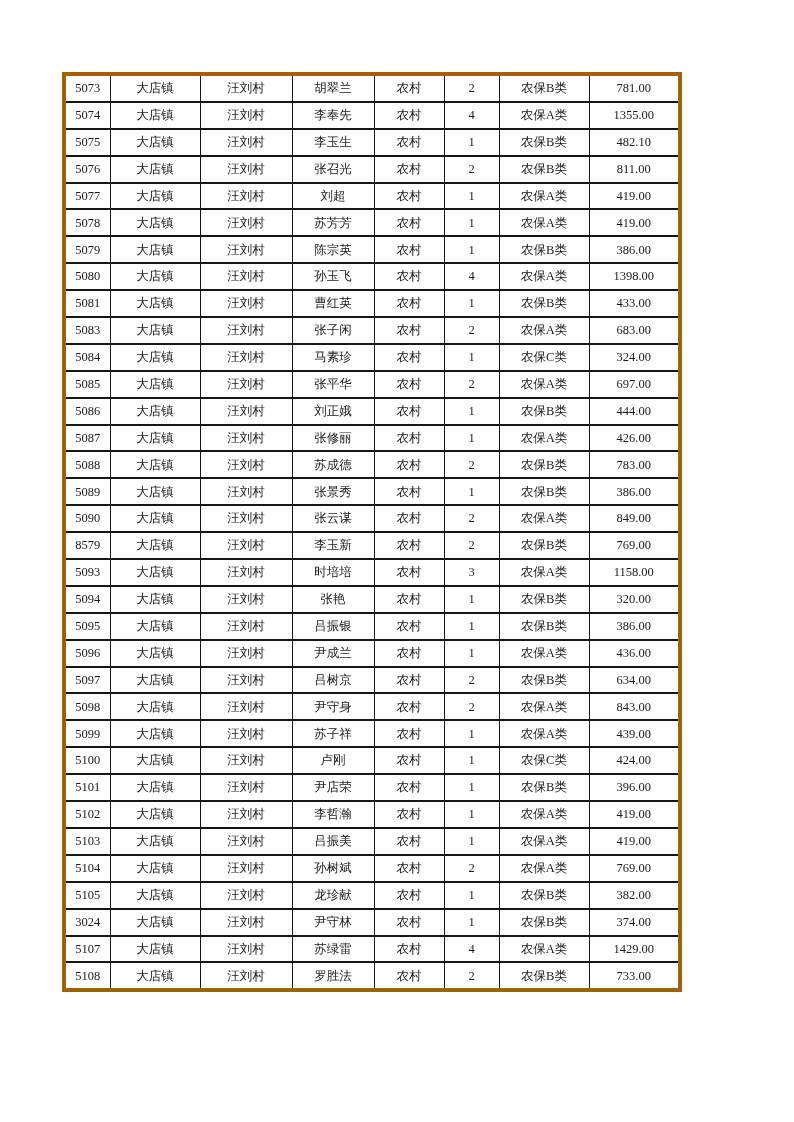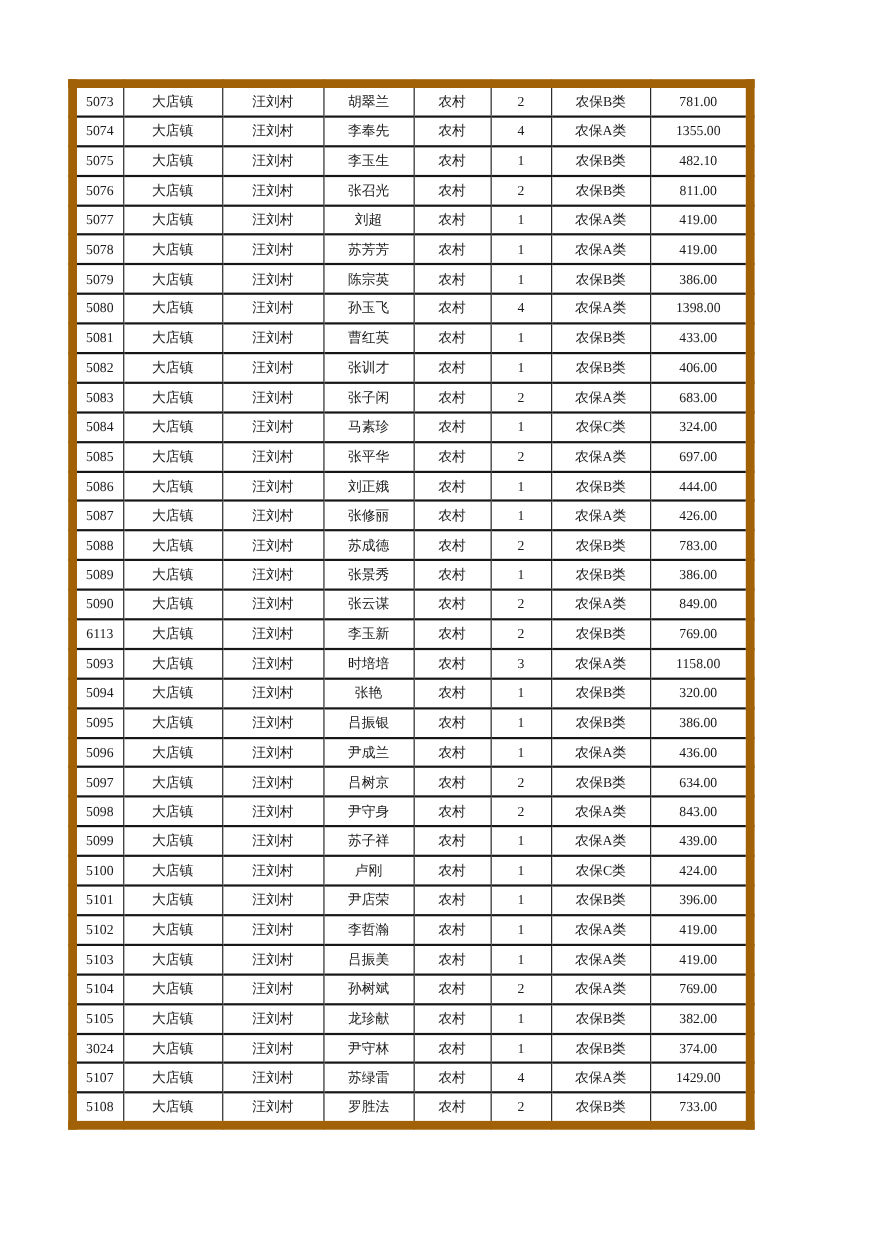--- a/index.html
+++ b/index.html
@@ -22,21 +22,21 @@
     height: 1122px;
     background: #ffffff;
   }
   table.benefit-table {
     position: absolute;
     left: 62px;
     top: 72px;
     width: 616px;
     border-collapse: collapse;
     table-layout: fixed;
-    border: 8px solid #a16207;
+    border: 4px solid #a16207;
   }
   table.benefit-table td {
     border-left: 1px solid #161616;
     border-right: 1px solid #161616;
     border-top: 2px solid #161616;
     border-bottom: 2px solid #161616;
     height: 24.9px;
     padding: 0 2px;
     text-align: center;
     vertical-align: middle;
@@ -155,30 +155,20 @@
           <td>5081</td>
           <td>大店镇</td>
           <td>汪刘村</td>
           <td>曹红英</td>
           <td>农村</td>
           <td>1</td>
           <td>农保B类</td>
           <td>433.00</td>
         </tr>
         <tr>
-          <td>5082</td>
-          <td>大店镇</td>
-          <td>汪刘村</td>
-          <td>张训才</td>
-          <td>农村</td>
-          <td>1</td>
-          <td>农保B类</td>
-          <td>406.00</td>
-        </tr>
-        <tr>
           <td>5083</td>
           <td>大店镇</td>
           <td>汪刘村</td>
           <td>张子闲</td>
           <td>农村</td>
           <td>2</td>
           <td>农保A类</td>
           <td>683.00</td>
         </tr>
         <tr>
@@ -245,21 +235,21 @@
           <td>5090</td>
           <td>大店镇</td>
           <td>汪刘村</td>
           <td>张云谋</td>
           <td>农村</td>
           <td>2</td>
           <td>农保A类</td>
           <td>849.00</td>
         </tr>
         <tr>
-          <td>6113</td>
+          <td>8579</td>
           <td>大店镇</td>
           <td>汪刘村</td>
           <td>李玉新</td>
           <td>农村</td>
           <td>2</td>
           <td>农保B类</td>
           <td>769.00</td>
         </tr>
         <tr>
           <td>5093</td>

